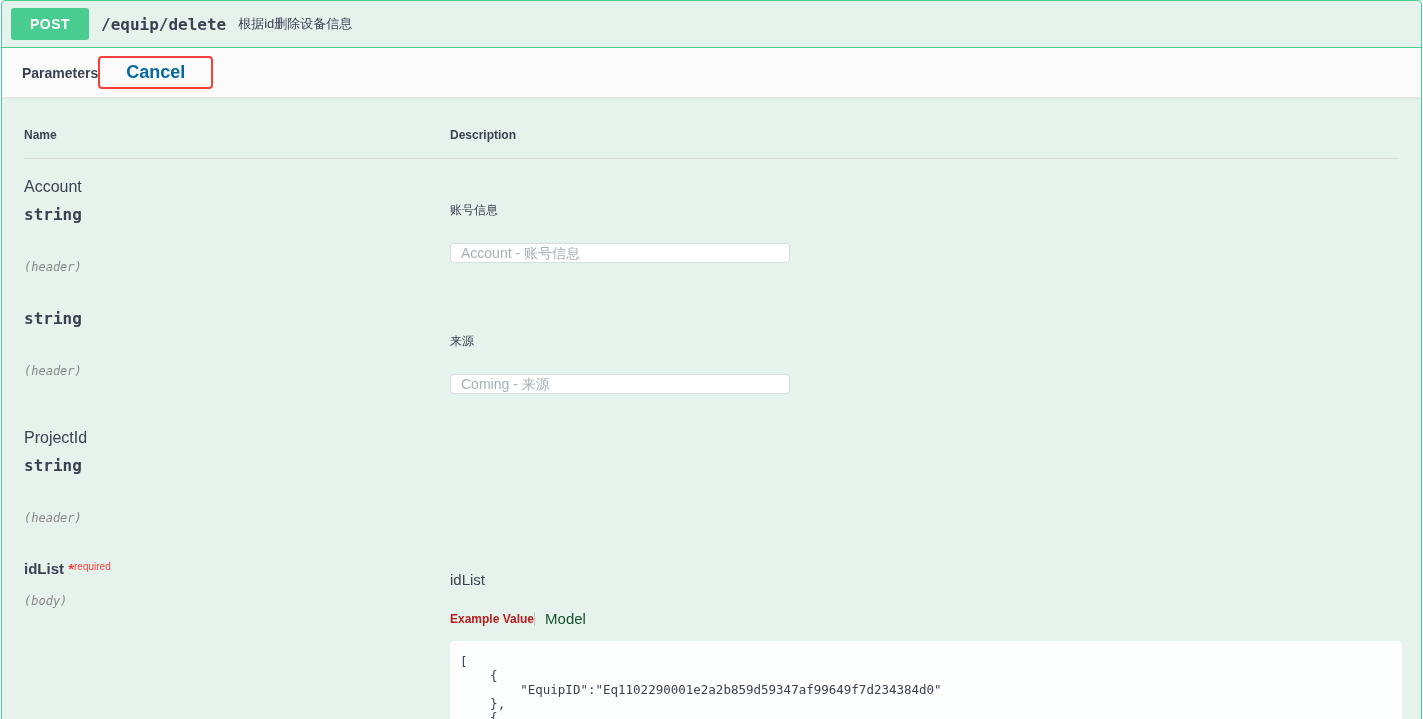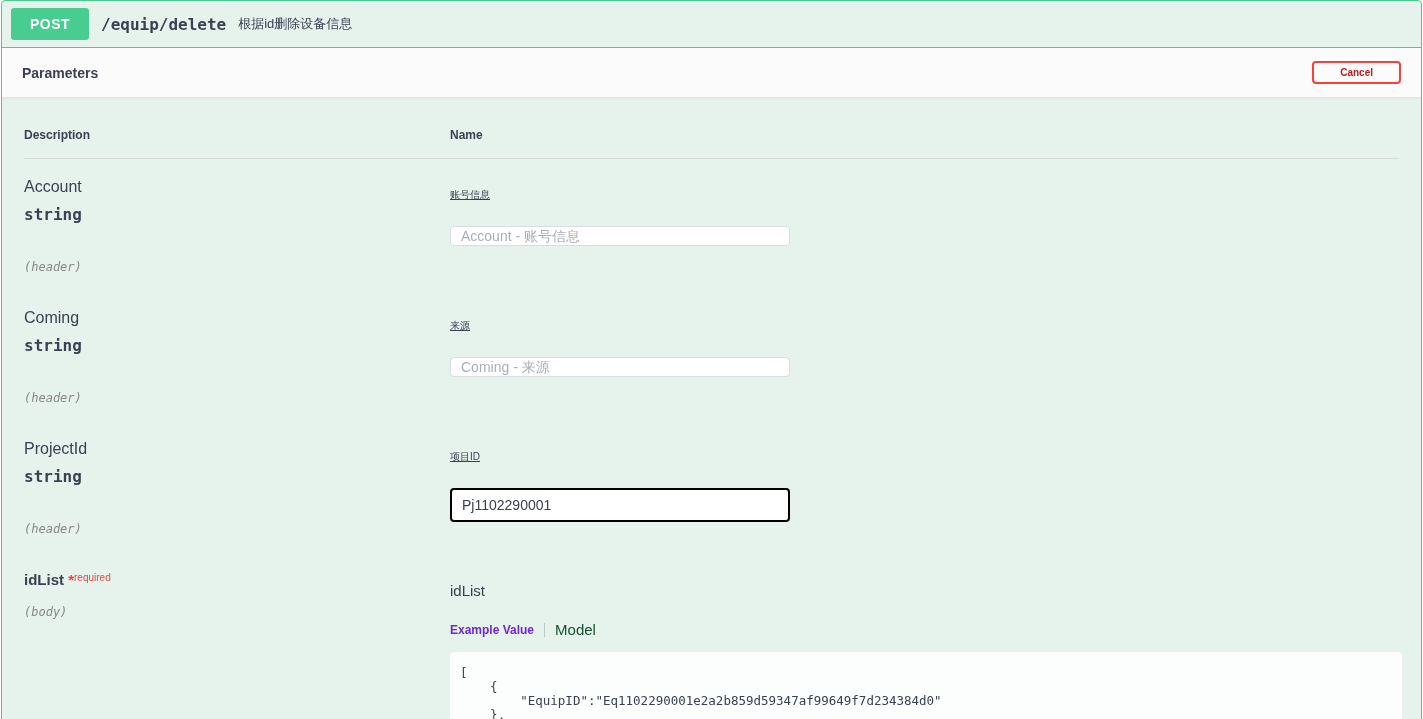--- a/index.html
+++ b/index.html
@@ -47,36 +47,36 @@
     font-size: 13px;
     color: #3b4151;
   }
   
   .section-header {
     background: #fbfbfb;
     height: 50px;
     padding: 0 20px 0 20px;
     display: flex;
     align-items: center;
-    justify-content: space-between;
+    justify-content: flex-start;
     border-bottom: 1px solid #e4e4e4;
     box-shadow: 0 1px 2px rgba(0,0,0,.04);
   }
   .section-title {
     font-size: 14px;
     font-weight: 700;
     color: #3b4151;
   }
   .cancel-btn {
     background: transparent;
     border: 2px solid #f93e3e;
-    color: #b91c1c;
+    color: #0369a1;
     font-family: "Liberation Sans", sans-serif;
     font-weight: 700;
-    font-size: 10px;
+    font-size: 18px;
     padding: 4px 26px;
     border-radius: 4px;
     cursor: pointer;
   }
   
   .params-area {
     padding: 30px 22px 0 22px;
   }
   .params-header, .param-row {
     display: grid;
@@ -115,25 +115,24 @@
   }
   .param-in {
     font-family: "DejaVu Sans Mono", "Liberation Mono", monospace;
     font-style: italic;
     font-size: 12px;
     color: #888;
     margin-top: 36px;
   }
   .param-in.body-in { margin-top: 17px; }
   .param-desc-label {
-    font-size: 10px;
-    color: #3b4151;
-    margin-top: 10px;
+    font-size: 12px;
+    color: #3b4151;
+    margin-top: 24px;
     margin-bottom: 24px;
-    text-decoration: underline;
   }
   .param-input {
     display: block;
     width: 340px;
     height: 20px;
     padding: 6px 10px;
     font-family: "Liberation Sans", sans-serif;
     font-size: 14px;
     color: #3b4151;
     background: #fff;
@@ -154,22 +153,21 @@
   }
   .model-tabs {
     display: flex;
     align-items: center;
     margin-top: 22px;
     margin-bottom: 14px;
   }
   .tab-example {
     font-size: 12px;
     font-weight: 700;
-    color: #6d28d9;
-    padding-right: 10px;
+    color: #b91c1c;
     border-right: 1px solid #c3c9c6;
     cursor: pointer;
   }
   .tab-model {
     font-size: 15px;
     color: #14532d;
     padding-left: 10px;
     cursor: pointer;
   }
   .example-block {
@@ -199,57 +197,52 @@
   </div>
 
   <div class="section-header">
     <span class="section-title">Parameters</span>
     <button class="cancel-btn">Cancel</button>
   </div>
 
   <div class="params-area">
 
     <div class="params-header">
+      <span class="col-head">Name</span>
       <span class="col-head">Description</span>
-      <span class="col-head">Name</span>
     </div>
 
     <div class="param-row">
       <div>
         <div class="param-name">Account</div>
         <div class="param-type">string</div>
         <div class="param-in">(header)</div>
       </div>
       <div>
         <div class="param-desc-label">账号信息</div>
         <input class="param-input" type="text" placeholder="Account - 账号信息" style="">
       </div>
     </div>
 
     <div class="param-row">
       <div>
-        <div class="param-name">Coming</div>
         <div class="param-type">string</div>
         <div class="param-in">(header)</div>
       </div>
       <div>
         <div class="param-desc-label">来源</div>
         <input class="param-input" type="text" placeholder="Coming - 来源" style="">
       </div>
     </div>
 
     <div class="param-row">
       <div>
         <div class="param-name">ProjectId</div>
         <div class="param-type">string</div>
         <div class="param-in">(header)</div>
-      </div>
-      <div>
-        <div class="param-desc-label">项目ID</div>
-        <input class="param-input focused" type="text" value="Pj1102290001" style="">
       </div>
     </div>
 
     <div class="param-row">
       <div>
         <div class="param-name required-name">
           <span>idList</span>
           <span class="req-star">*</span><span class="req-label">required</span>
         </div>
         <div class="param-in body-in">(body)</div>

